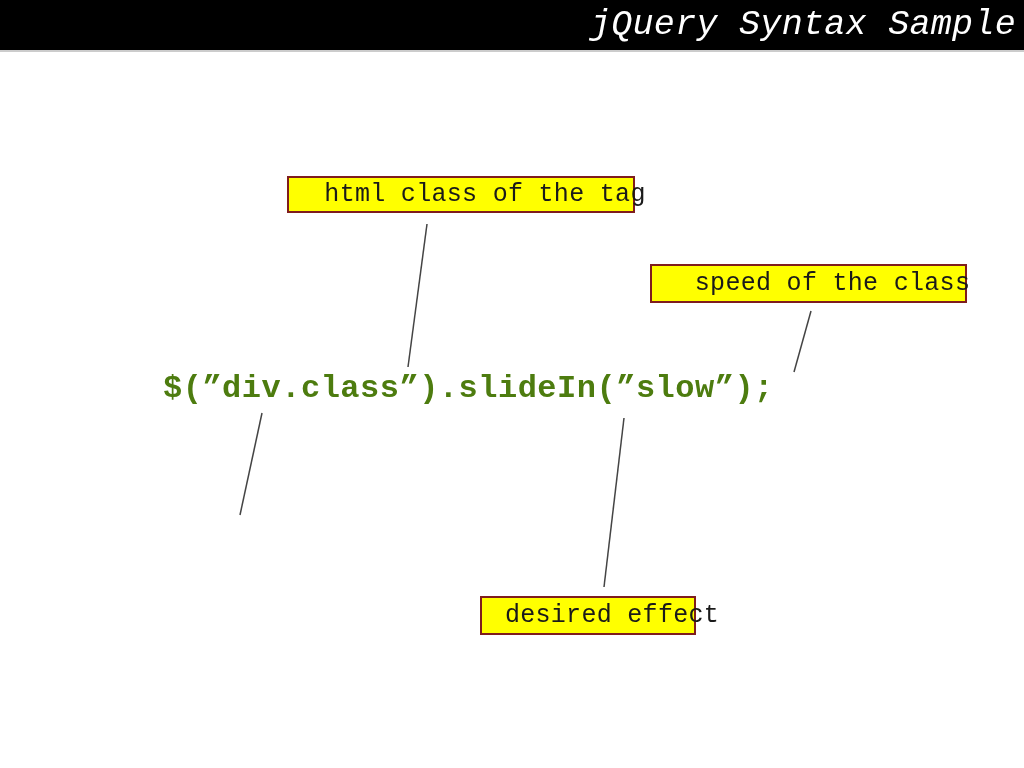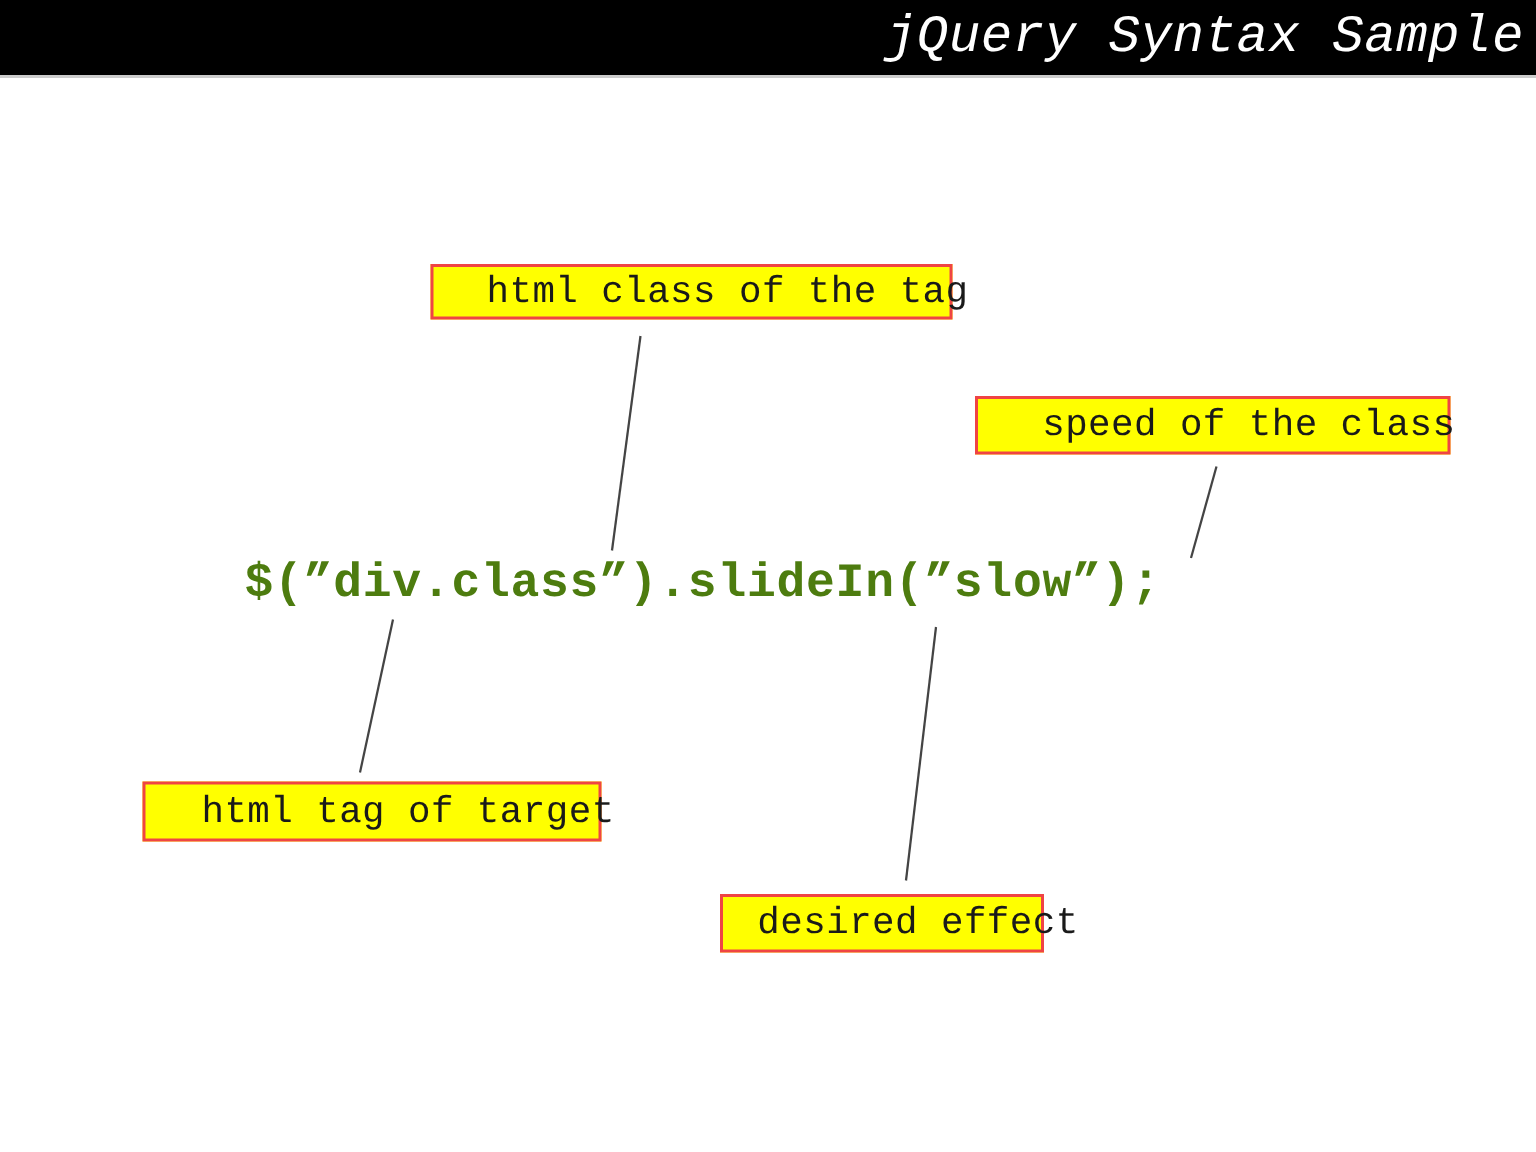--- a/index.html
+++ b/index.html
@@ -48,21 +48,21 @@
     height: 768px;
     pointer-events: none;
   }
   .connector-svg line {
     stroke: #444444;
     stroke-width: 1.5;
   }
   .callout {
     position: absolute;
     background: #ffff00;
-    border: 2px solid #ef4444;
+    border: 2px solid #7f1d1d;
     box-sizing: border-box;
     display: flex;
     align-items: center;
     justify-content: center;
     font-size: 25px;
     color: #1a1a1a;
     white-space: nowrap;
     letter-spacing: 0.3px;
     padding-left: 48px;
   }
@@ -95,19 +95,18 @@
     <line x1="427" y1="224" x2="408" y2="367"></line>
     <line x1="811" y1="311" x2="794" y2="372"></line>
     <line x1="262" y1="413" x2="240" y2="515"></line>
     <line x1="624" y1="418" x2="604" y2="587"></line>
   </svg>
 
   <div class="callout callout-html-class">html class of the tag</div>
 
   <div class="callout callout-speed">speed of the class</div>
 
-  <div class="callout callout-html-tag">html tag of target</div>
 
   <div class="callout callout-desired">desired effect</div>
 
   <div class="code-line">$(”div.class”).slideIn(”slow”);</div>
 
 </div>
 
 </body></html>

